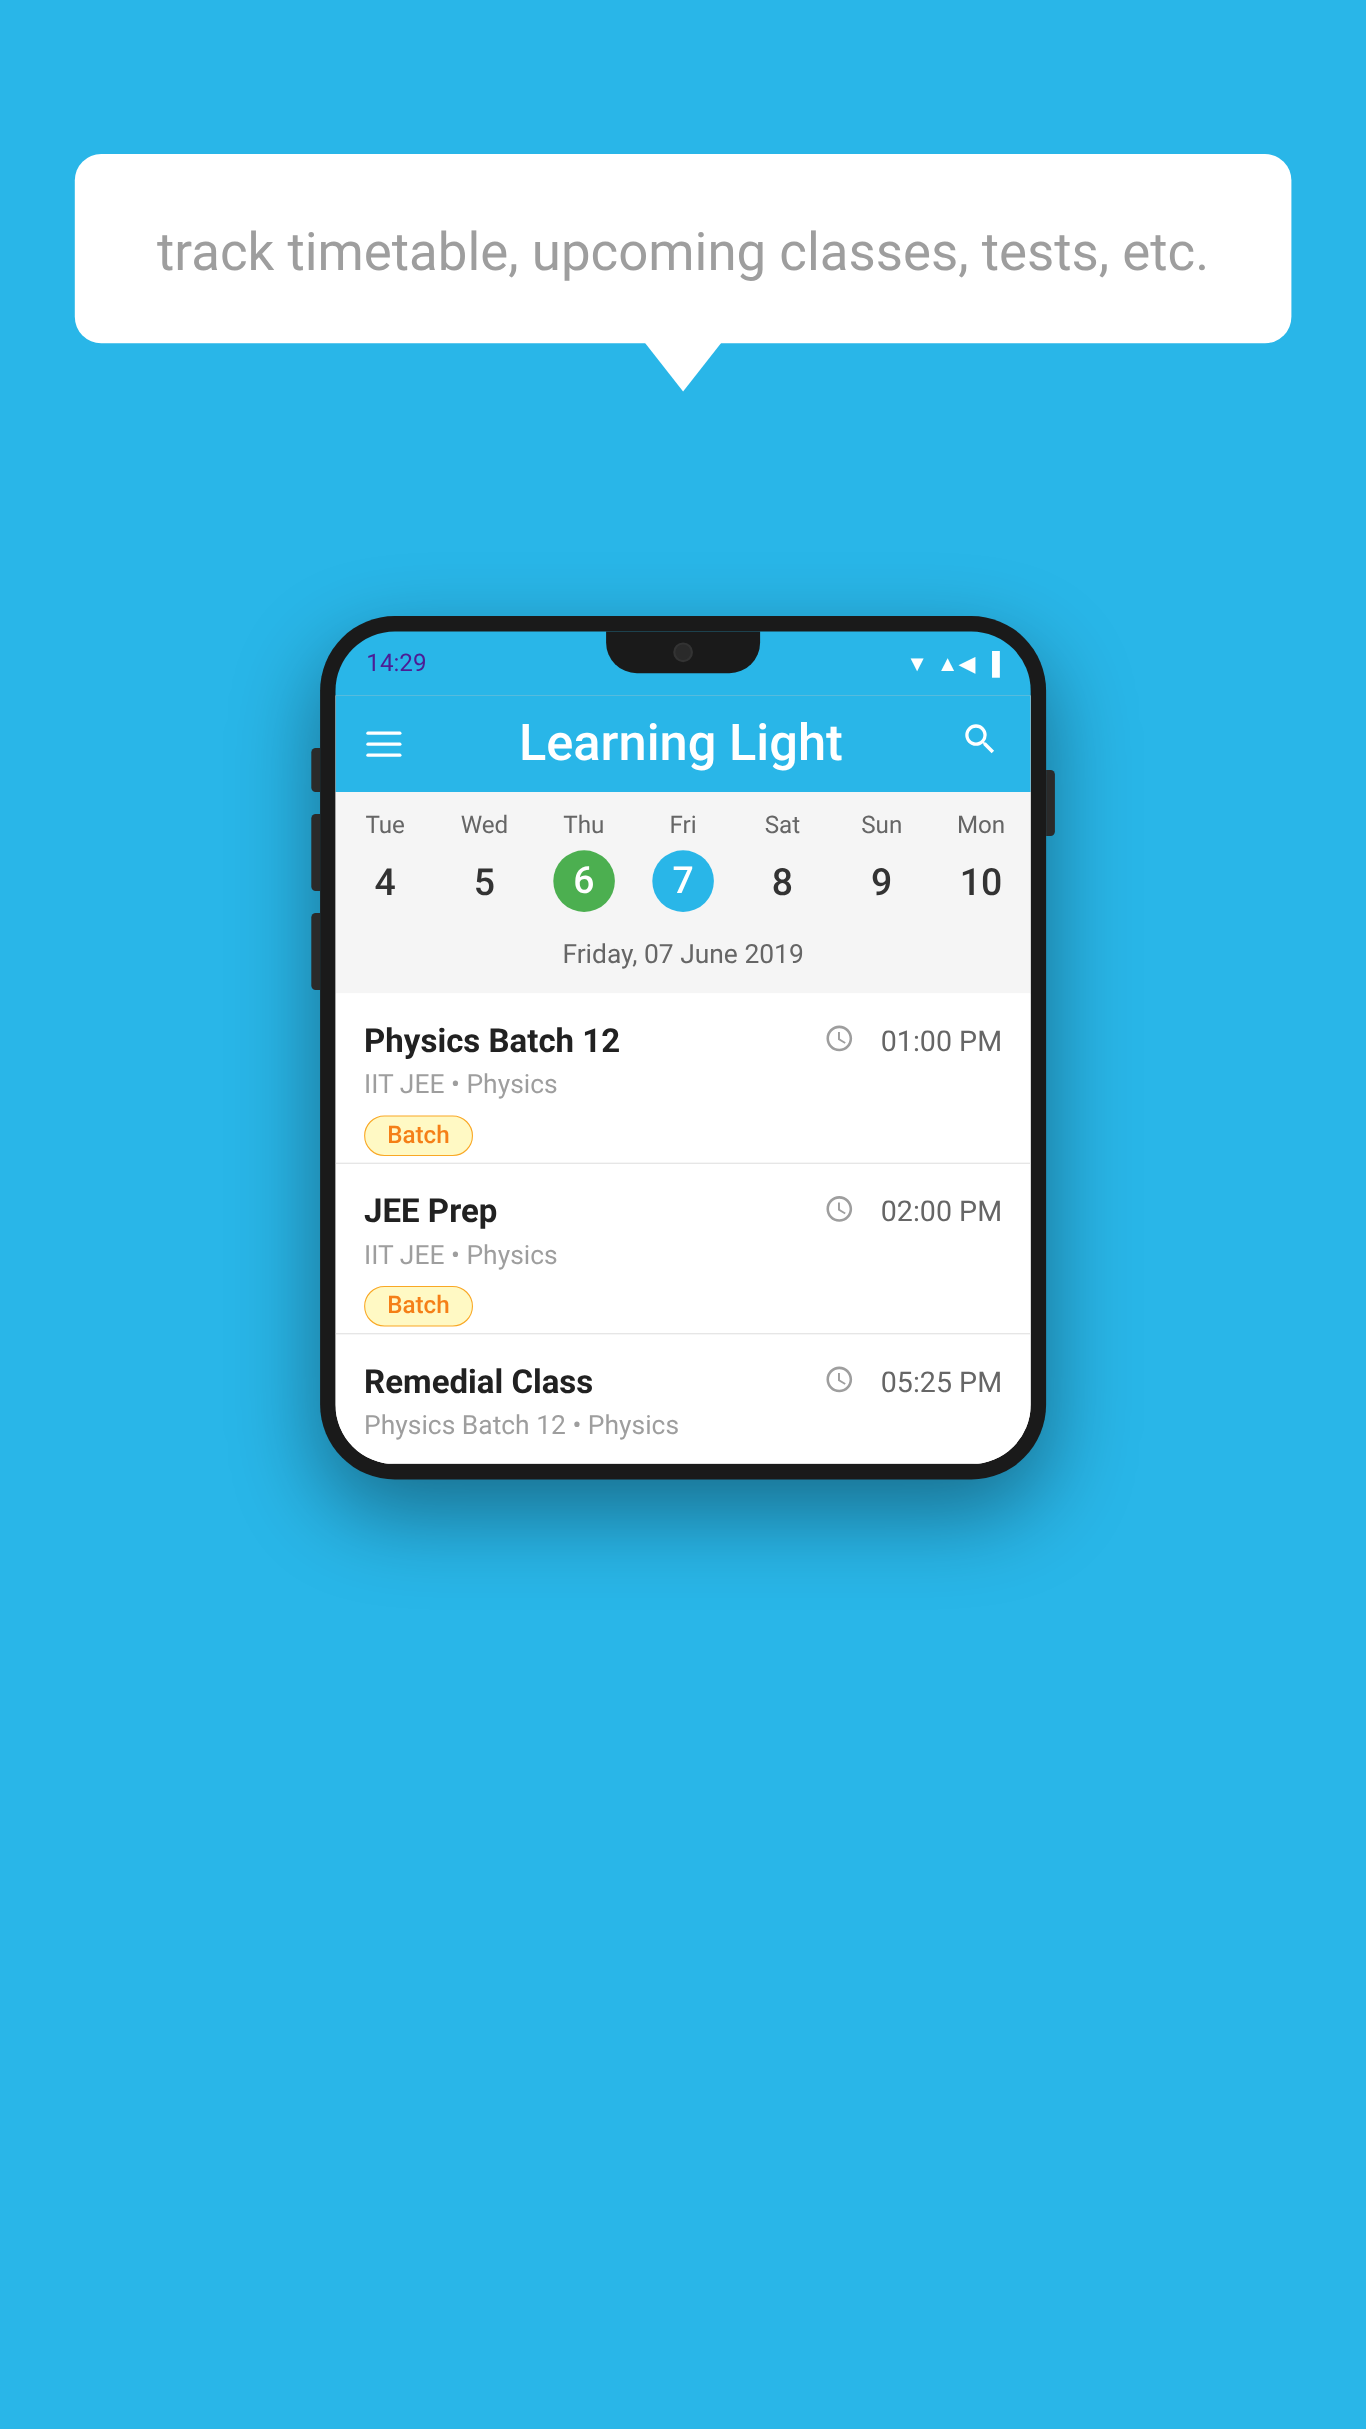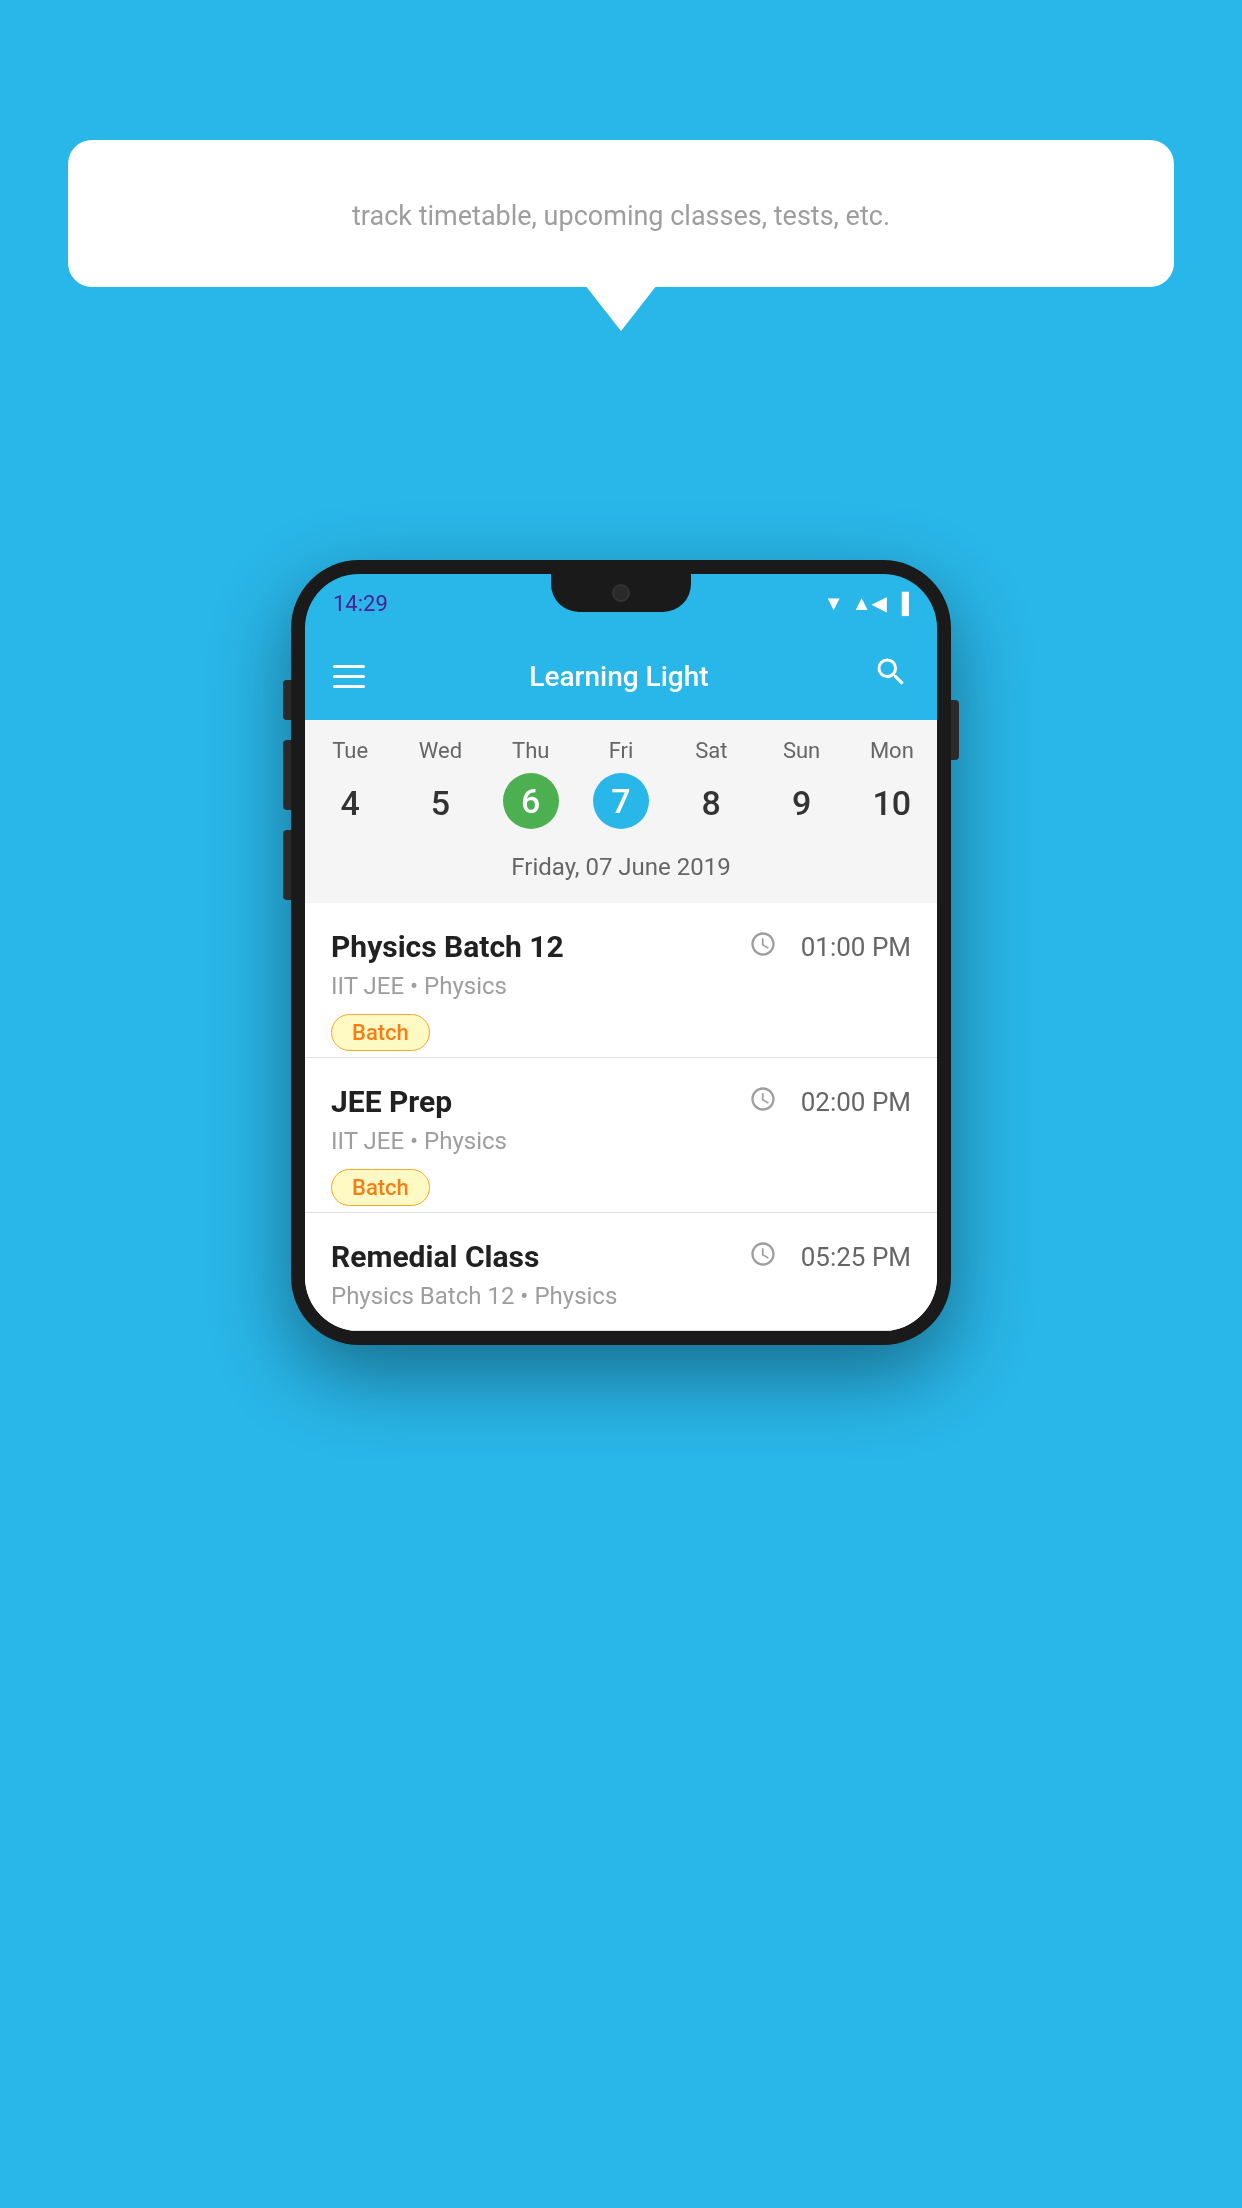--- a/index.html
+++ b/index.html
@@ -44,21 +44,21 @@
     }
 
     .speech-bubble h1 {
       font-size: 88px;
       font-weight: 400;
       color: #29B6E8;
       margin-bottom: 20px;
     }
 
     .speech-bubble p {
-      font-size: 27px;
+      font-size: 48px;
       color: #9E9E9E;
       font-weight: 400;
     }
 
     
     .phone-wrapper {
       position: absolute;
       top: 560px;
       left: 50%;
       transform: translateX(-50%);
@@ -130,21 +130,21 @@
       background: #29B6E8;
       height: 88px;
       display: flex;
       align-items: center;
       padding: 0 28px;
       justify-content: space-between;
     }
 
     .app-bar-title {
       color: white;
-      font-size: 28px;
+      font-size: 46px;
       font-weight: 500;
     }
 
     .hamburger-icon {
       display: flex;
       flex-direction: column;
       gap: 7px;
       cursor: pointer;
     }
 

